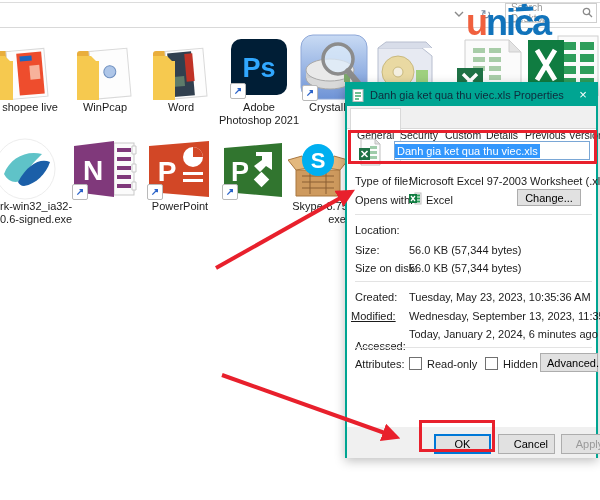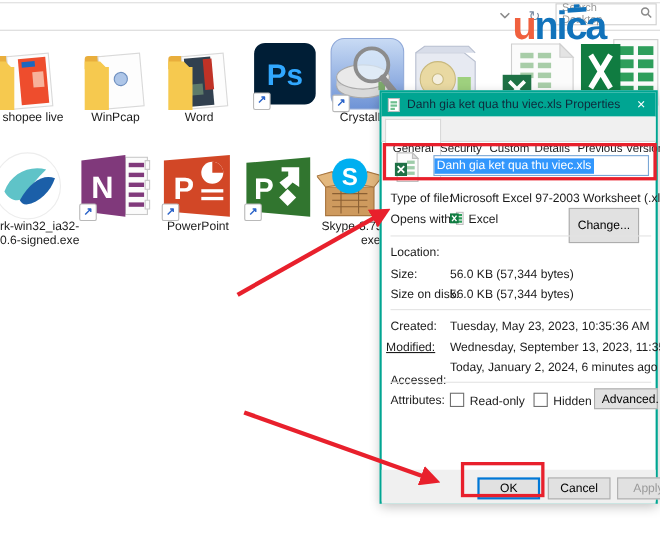--- a/index.html
+++ b/index.html
@@ -170,20 +170,24 @@
     <div>Word</div>
   </div>
 
   <div class="dicon" style="left:230px;top:38px;">
     <svg width="58" height="58" viewBox="0 0 58 58">
       <rect x="1" y="1" width="56" height="56" rx="10" fill="#001E36"></rect>
       <text x="29" y="39" font-family="Liberation Sans,sans-serif" font-size="27" font-weight="bold" fill="#31A8FF" text-anchor="middle">Ps</text>
     </svg>
     <div class="sc" style="left:0;bottom:1px;"><span>↗</span></div>
   </div>
+  <div class="dlabel" style="left:216px;top:101px;width:86px;">
+    <div>Adobe</div>
+      <div>Photoshop 2021</div>
+  </div>
 
   <div class="dicon" style="left:300px;top:34px;">
     <svg width="68" height="66" viewBox="0 0 68 66">
       <defs>
           <linearGradient id="cdg" x1="0" y1="0" x2="0" y2="1">
             <stop offset="0" stop-color="#C9DBF4"></stop>
             <stop offset="1" stop-color="#6E93D6"></stop>
           </linearGradient>
         </defs>
       <rect x="1" y="1" width="66" height="64" rx="12" fill="url(#cdg)" stroke="#8FA8D8"></rect>
@@ -317,21 +321,21 @@
       <rect x="6" y="1" width="6" height="11" fill="#FBFBFB" stroke="#BDBDBD"></rect>
       <g fill="#2E9E5B">
           <rect x="7" y="2.5" width="4" height="2"></rect>
           <rect x="7" y="5.5" width="4" height="2"></rect>
           <rect x="7" y="8.5" width="4" height="2"></rect>
         </g>
       <rect x="0" y="2" width="8" height="9" fill="#107C41"></rect>
       <path d="M2 4 l4 5 M6 4 l-4 5" stroke="#fff" stroke-width="1.3"></path>
     </svg>
     <div class="frow" style="left:79px;top:110px;">Excel</div>
-    <button class="winbtn" style="left:170px;top:105px;width:64px;height:32px;">Change...</button>
+    <button class="winbtn" style="left:170px;top:105px;width:64px;height:17px;">Change...</button>
 
     <div class="sep" style="top:130px;"></div>
 
     <div class="frow" style="left:8px;top:140px;">Location:</div>
     <div class="frow" style="left:8px;top:160px;">Size:</div>
     <div class="frow" style="left:62px;top:160px;">56.0 KB (57,344 bytes)</div>
     <div class="frow" style="left:8px;top:178px;">Size on disk:</div>
     <div class="frow" style="left:62px;top:178px;">56.0 KB (57,344 bytes)</div>
 
     <div class="sep" style="top:197px;"></div>
@@ -345,21 +349,21 @@
 
     <div class="sep" style="top:263px;"></div>
 
     <div class="frow" style="left:8px;top:274px;">Attributes:</div>
     <div class="frow" style="left:62px;top:273px;"><span class="cb"></span><span>Read-only</span></div>
     <div class="frow" style="left:138px;top:273px;"><span class="cb"></span><span>Hidden</span></div>
     <button class="winbtn" style="left:193px;top:269px;width:58px;height:19px;">Advanced...</button>
 
     <div class="btnbar">
       <button class="winbtn okbtn" style="left:87px;top:7px;width:57px;height:20px;">OK</button>
-      <button class="winbtn" style="left:151px;top:7px;width:57px;height:20px;">Cancel</button>
+      <button class="winbtn" style="left:151px;top:7px;width:57px;height:20px;text-align:right;">Cancel</button>
       <button class="winbtn apply" style="left:214px;top:7px;width:57px;height:20px;">Apply</button>
     </div>
   </div>
 
   <div class="redbox" style="left:348px;top:130px;width:249px;height:34px;"></div>
   <div class="redbox" style="left:419px;top:420px;width:76px;height:32px;"></div>
   <svg id="arrows" width="600" height="500">
     <defs>
       <marker id="ah" viewBox="0 0 10 10" refX="7.5" refY="5" markerWidth="4.6" markerHeight="4.6" orient="auto">
         <path d="M0 0 L10 5 L0 10 z" fill="#E8202C"></path>

